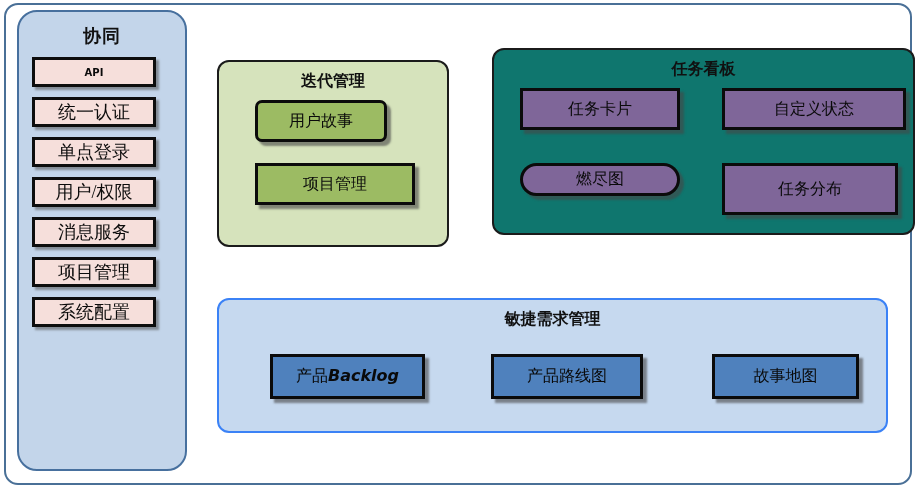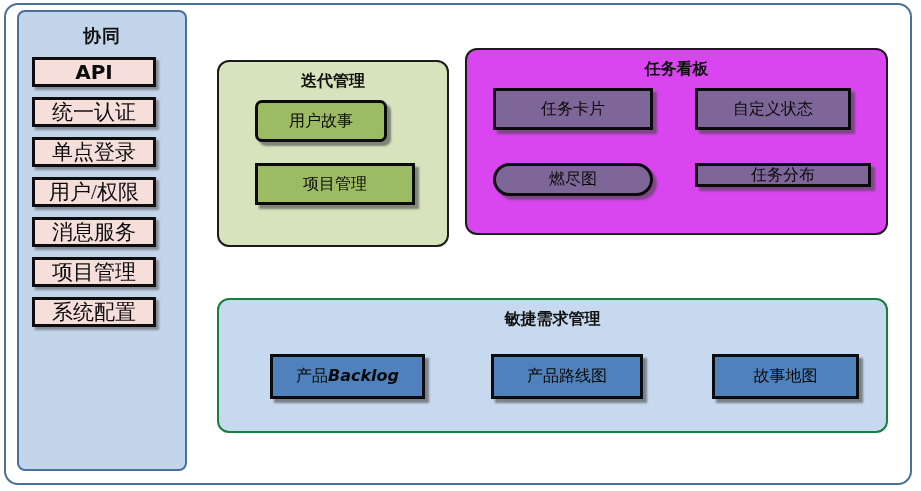--- a/index.html
+++ b/index.html
@@ -35,21 +35,21 @@
 
   
   .sidebar-panel {
     position: absolute;
     left: 17px;
     top: 10px;
     width: 170px;
     height: 461px;
     background: #c3d5ea;
     border: 2px solid #47709e;
-    border-radius: 8px;
+    border-radius: 20px;
     box-sizing: border-box;
   }
   .sidebar-title {
     position: absolute;
     left: 0;
     top: 12px;
     width: 100%;
     text-align: center;
     font-family: "DejaVu Sans", "Liberation Sans", sans-serif;
     font-weight: bold;
@@ -68,28 +68,28 @@
     width: 124px;
     height: 30px;
     margin-bottom: 10px;
     background: #f6dfdb;
     border: 3px solid #0d0d0d;
     box-sizing: border-box;
     box-shadow: 3px 3px 2px rgba(80,80,80,0.55);
     display: flex;
     align-items: center;
     justify-content: center;
-    font-size: 21px;
+    font-size: 18px;
     color: #0b0b0b;
     white-space: nowrap;
   }
   .side-box.api-box {
     font-family: "DejaVu Sans", "Liberation Sans", sans-serif;
     font-weight: bold;
-    font-size: 20px;
+    font-size: 10px;
   }
 
   
   .group-panel {
     position: absolute;
     border-radius: 12px;
     box-sizing: border-box;
   }
   .group-title {
     position: absolute;
@@ -105,34 +105,34 @@
 
   .panel-green {
     left: 217px;
     top: 60px;
     width: 232px;
     height: 187px;
     background: #d6e3bc;
     border: 2px solid #1b1b1b;
   }
   .panel-purple {
-    left: 465px;
+    left: 492px;
     top: 48px;
     width: 423px;
     height: 187px;
-    background: #d946ef;
+    background: #0f766e;
     border: 2px solid #1b1b1b;
   }
   .panel-blue {
     left: 217px;
     top: 298px;
     width: 671px;
     height: 135px;
     background: #c6d9ef;
-    border: 2px solid #15803d;
+    border: 2px solid #3b82f6;
   }
 
   
   .item-box {
     position: absolute;
     border: 3px solid #0b0b0b;
     box-sizing: border-box;
     box-shadow: 4px 4px 2px rgba(70,70,70,0.6);
     display: flex;
     align-items: center;
@@ -142,23 +142,23 @@
     white-space: nowrap;
   }
   .item-green { background: #9cbb63; }
   .item-purple { background: #7f6699; }
   .item-blue { background: #4f81bd; }
 
   .g1 { left: 36px; top: 38px;  width: 132px; height: 42px; border-radius: 7px; }
   .g2 { left: 36px; top: 101px; width: 160px; height: 42px; }
 
   .p1 { left: 26px;  top: 38px;  width: 160px; height: 42px; }
-  .p2 { left: 228px; top: 38px;  width: 156px; height: 42px; }
+  .p2 { left: 228px; top: 38px;  width: 184px; height: 42px; }
   .p3 { left: 26px;  top: 113px; width: 160px; height: 33px; border-radius: 17px; }
-  .p4 { left: 228px; top: 113px; width: 176px; height: 24px; }
+  .p4 { left: 228px; top: 113px; width: 176px; height: 52px; }
 
   .b1 { left: 51px;  top: 54px; width: 155px; height: 45px; }
   .b2 { left: 272px; top: 54px; width: 152px; height: 45px; }
   .b3 { left: 493px; top: 54px; width: 147px; height: 45px; }
 
   .mixed-label {
     font-family: "Liberation Serif", serif;
   }
   .mixed-label b {
     font-family: "DejaVu Sans", "Liberation Sans", sans-serif;

